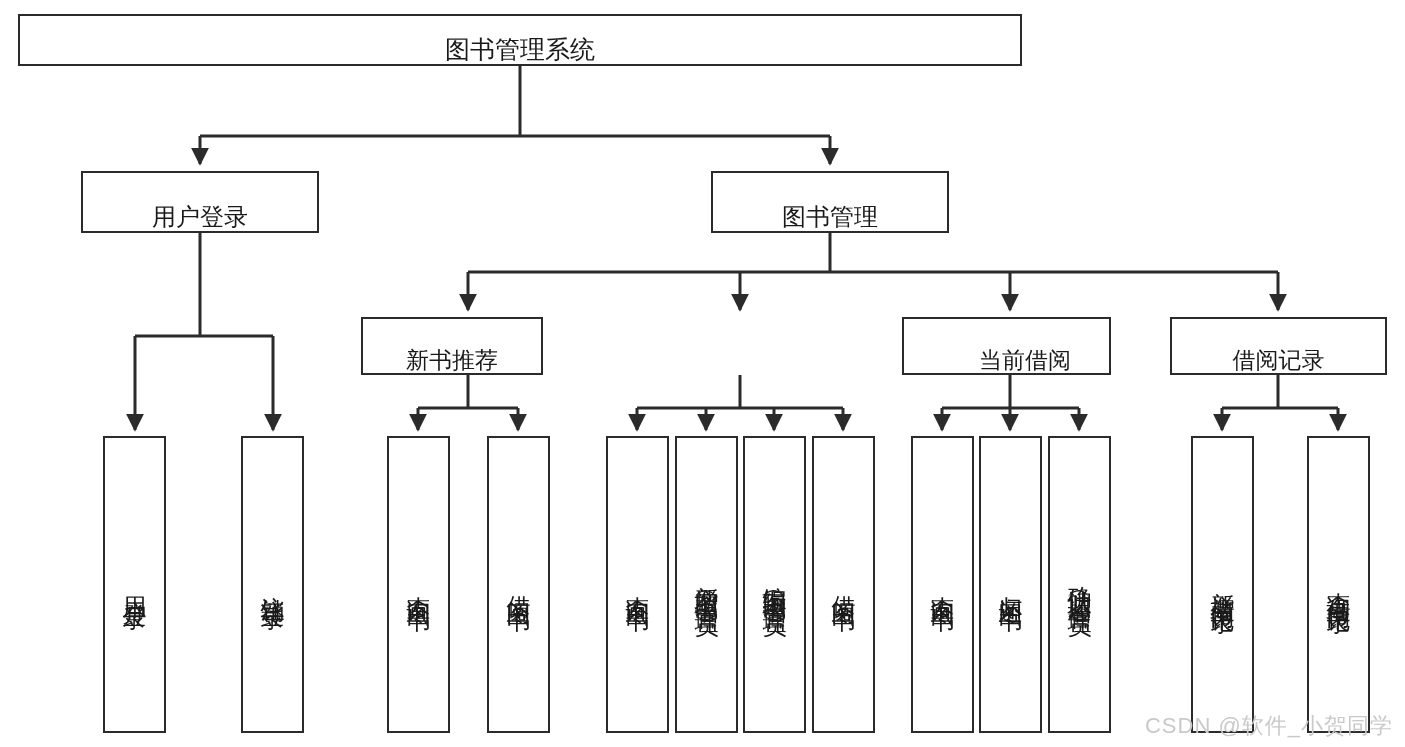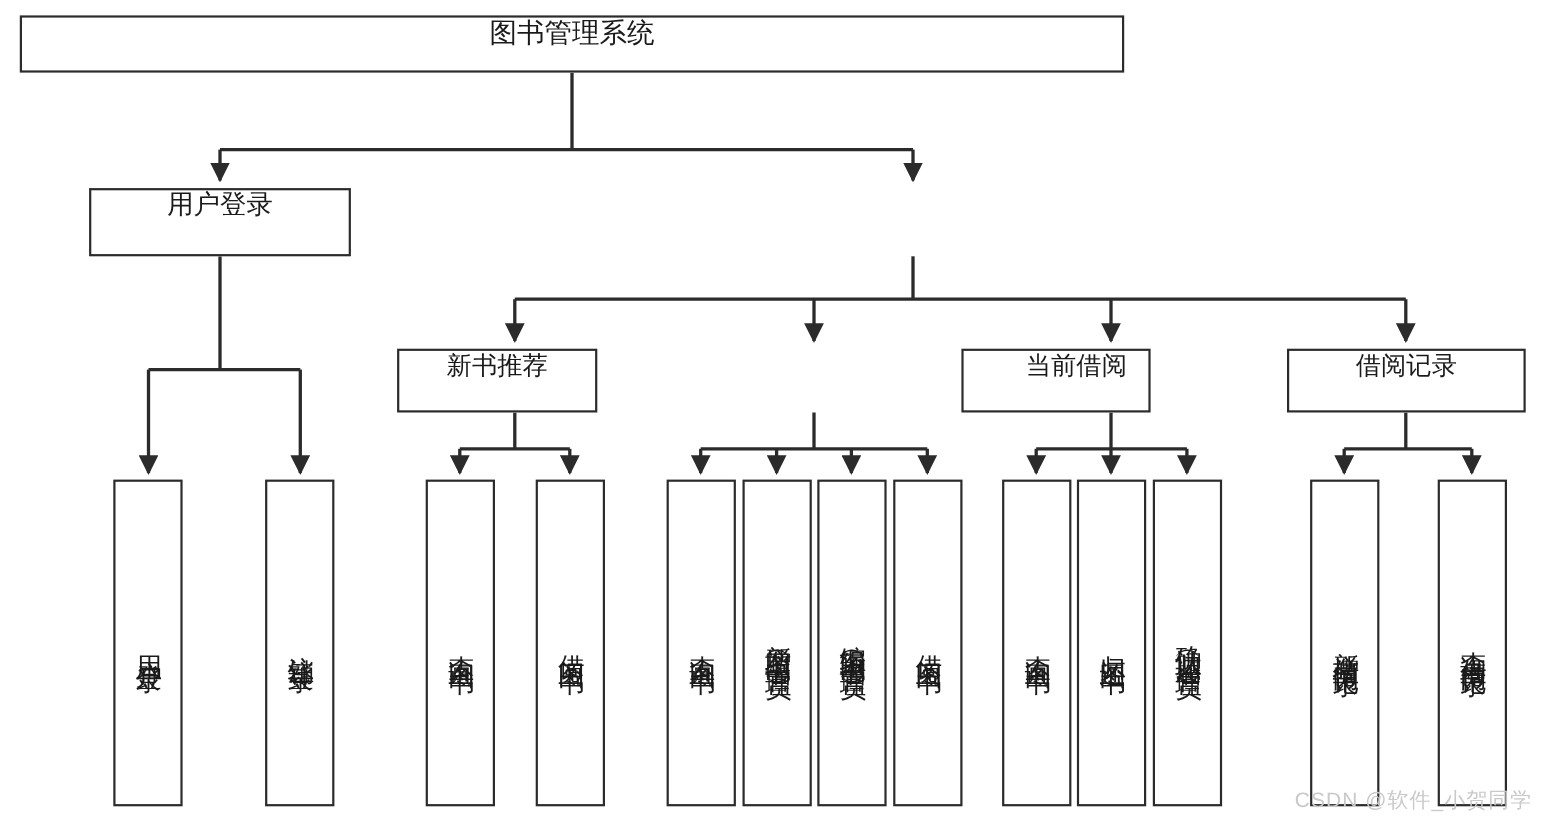--- a/index.html
+++ b/index.html
@@ -25,21 +25,21 @@
     width: 1405px;
     height: 747px;
     pointer-events: none;
   }
   .node {
     position: absolute;
     box-sizing: border-box;
     background: #ffffff;
     border: 2px solid #2b2b2b;
     display: flex;
-    align-items: flex-start;
+    align-items: flex-end;
     justify-content: center;
   }
   .node-label {
     color: #1a1a1a;
     text-align: center;
     line-height: 1.15;
     white-space: nowrap;
   }
   .node.level-0 .node-label {
     font-size: 25px;
@@ -60,21 +60,21 @@
     text-orientation: upright;
     letter-spacing: 4px;
     line-height: 1;
     white-space: nowrap;
     max-height: 100%;
   }
   #watermark {
     position: absolute;
     right: 12px;
     bottom: 6px;
-    font-size: 19px;
+    font-size: 22px;
     color: #c9c9c9;
     letter-spacing: 1px;
     white-space: nowrap;
     user-select: none;
   }
 </style>
 </head>
 <body>
 
 <div id="diagram-root">
@@ -129,25 +129,28 @@
     </g>
   </svg>
 
   <div class="node level-0" style="left:18px; top:14px; width:1004px; height:52px;">
     <span class="node-label">图书管理系统</span>
   </div>
 
   <div class="node level-1" style="left:81px; top:171px; width:238px; height:62px;">
     <span class="node-label">用户登录</span>
   </div>
+  <div class="node level-1" style="left:711px; top:171px; width:238px; height:62px;">
+    <span class="node-label">图书管理</span>
+  </div>
 
   <div class="node level-2" style="left:361px; top:317px; width:182px; height:58px;">
     <span class="node-label">新书推荐</span>
   </div>
-  <div class="node level-2" style="left:874px; top:317px; width:172px; height:58px;padding-left:37px;">
+  <div class="node level-2" style="left:902px; top:317px; width:209px; height:58px;padding-left:37px;">
     <span class="node-label">当前借阅</span>
   </div>
   <div class="node level-2" style="left:1170px; top:317px; width:217px; height:58px;">
     <span class="node-label">借阅记录</span>
   </div>
 
   <div class="node leaf" style="left:103px; top:436px; width:63px; height:297px;">
     <span class="node-label">用户登录</span>
   </div>
   <div class="node leaf" style="left:241px; top:436px; width:63px; height:297px;">

